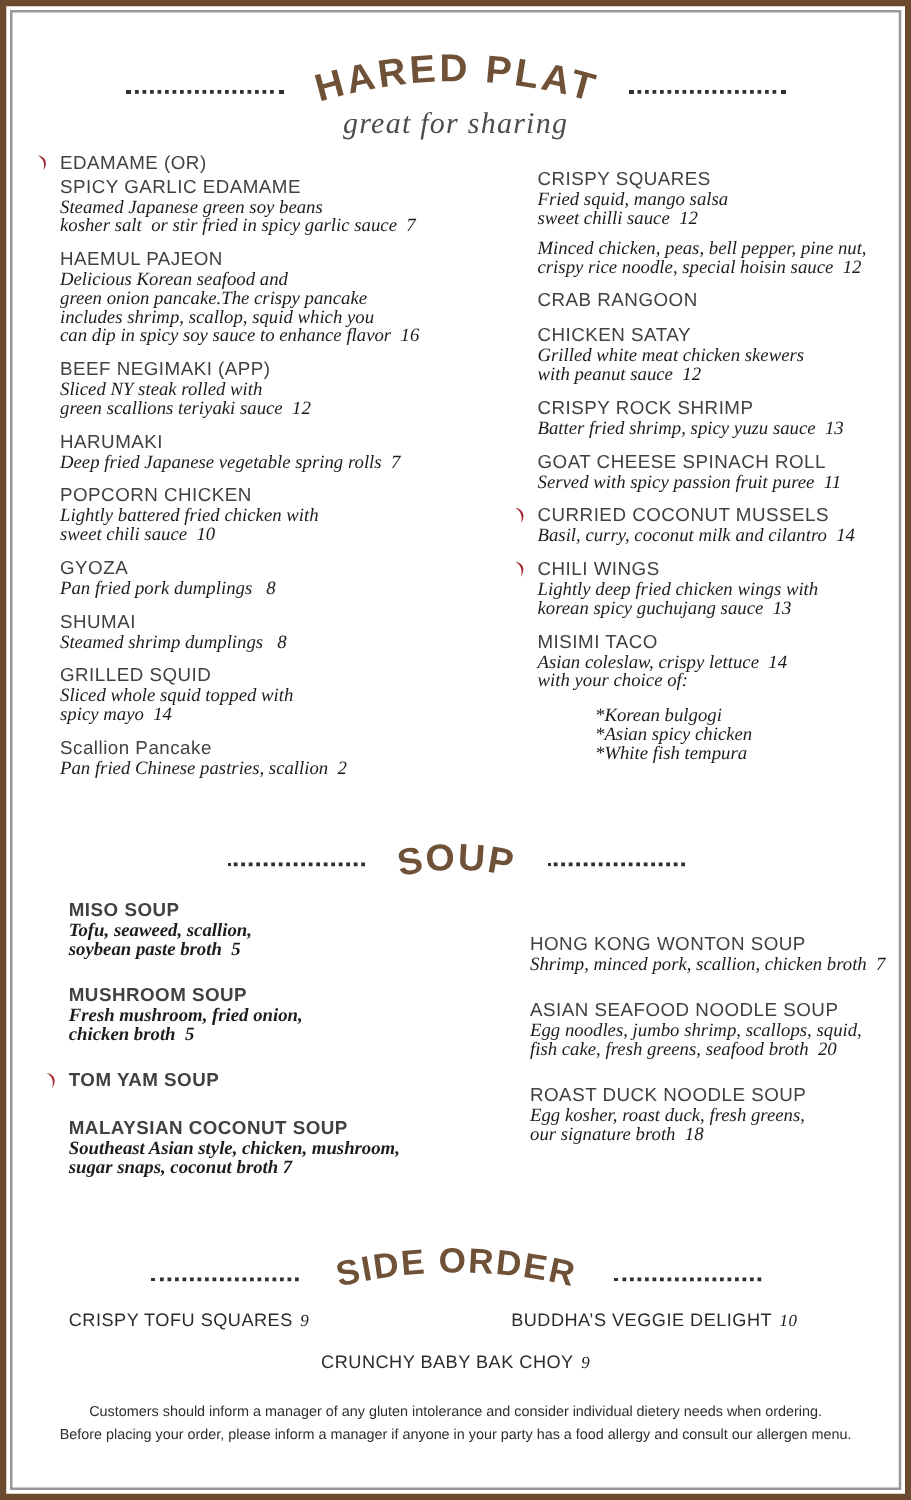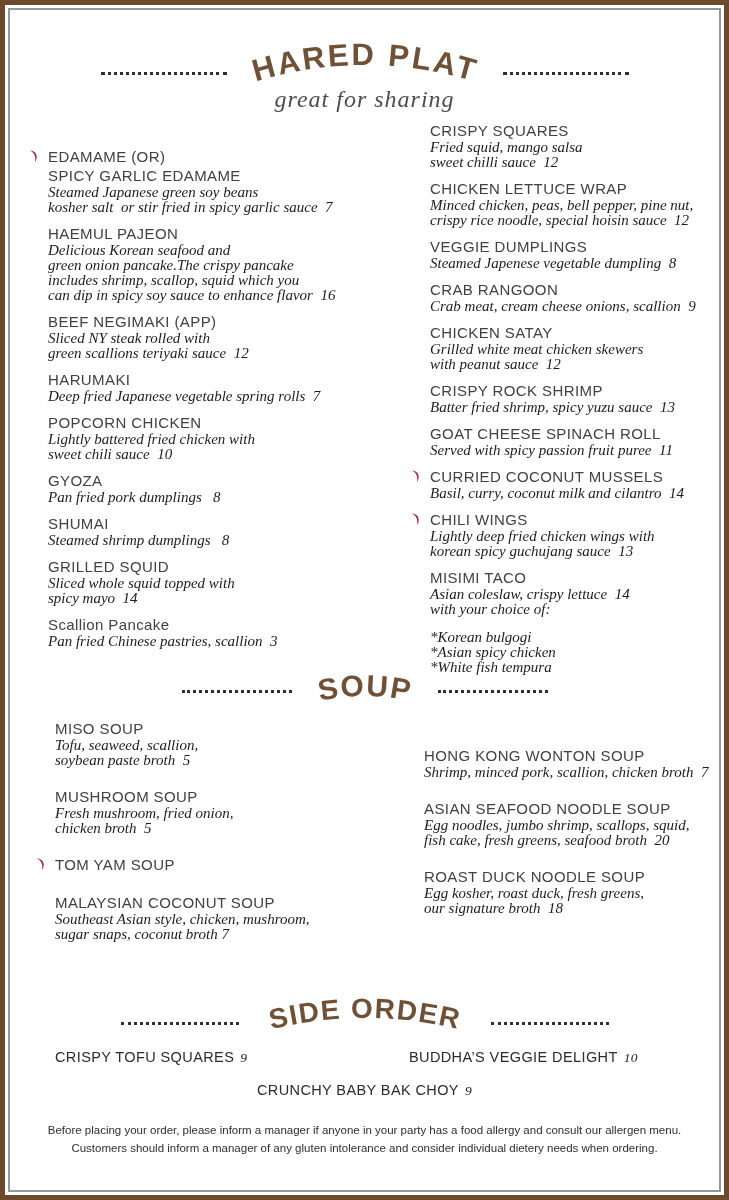--- a/index.html
+++ b/index.html
@@ -23,33 +23,33 @@
   #side-header  svg.arc text { font-size:28px; letter-spacing:1.5px; }
   .subtitle {
     text-align:center; font-family:Liberation Serif, serif; font-style:italic;
     font-size:24px; color:#4d4d4f; margin-top:-11px; letter-spacing:1px;
   }
 
   
   .cols { display:flex; align-items:center; }
   .scol-left  { flex:0 0 355px; box-sizing:border-box; padding-left:43px; }
   .scol-right { flex:1; box-sizing:border-box; padding-left:70px; padding-right:10px; }
-  .soup-left  { flex:0 0 355px; box-sizing:border-box; padding-left:50px; }
+  .soup-left  { flex:0 0 355px; box-sizing:border-box; padding-left:50px;font-weight:bold; }
   .soup-right { flex:1; box-sizing:border-box; padding-left:64px; padding-right:10px; }
 
   
   .item { position:relative; margin-bottom:9px; }
   .soup-list .item { margin-bottom:19px; }
   .item-name { font-size:15px; line-height:19px; color:#414042; letter-spacing:0.4px; }
   .item-desc, .item-options {
     font-family:"Liberation Serif", serif; font-style:italic;
     font-size:15px; line-height:15px; color:#1c1c1c;
   }
   .item-desc div, .item-options div { white-space:pre-wrap; }
-  .item-options { margin-top:13px; }
+  .item-options { margin-top:13px;margin-left:46px; }
   .chili { position:absolute; left:-20px; top:2px; width:12px; height:14px; }
   .chili svg { display:block; transform:rotate(-14deg); }
 
   
   #side-row { display:flex; justify-content:space-between; align-items:flex-end; padding:0 86px 0 50px; }
   .side-item { font-size:14.5px; letter-spacing:0.4px; color:#2b2b2b; }
   .side-price { font-family:"Liberation Serif", serif; font-style:italic; font-size:13.5px; color:#1c1c1c; margin-left:6px; }
   #side-center { text-align:center; }
 
   
@@ -165,65 +165,52 @@
             <div>spicy mayo  14</div>
           </div>
 
   </div>
 
   <div class="item">
 
     <div class="item-name">Scallion Pancake</div>
 
     <div class="item-desc">
-            <div>Pan fried Chinese pastries, scallion  3</div>
+            <div>Pan fried Chinese pastries, scallion  2</div>
           </div>
 
   </div>
 </div>
     <div class="scol-right">
   <div class="item">
 
     <div class="item-name">CRISPY SQUARES</div>
 
     <div class="item-desc">
             <div>Fried squid, mango salsa</div>
             <div>sweet chilli sauce  12</div>
           </div>
 
   </div>
 
   <div class="item">
 
-    <div class="item-name">CHICKEN LETTUCE WRAP</div>
 
     <div class="item-desc">
             <div>Minced chicken, peas, bell pepper, pine nut,</div>
             <div>crispy rice noodle, special hoisin sauce  12</div>
           </div>
 
   </div>
 
-  <div class="item">
-
-    <div class="item-name">VEGGIE DUMPLINGS</div>
-
-    <div class="item-desc">
-            <div>Steamed Japenese vegetable dumpling  8</div>
-          </div>
-
-  </div>
 
   <div class="item">
 
     <div class="item-name">CRAB RANGOON</div>
 
-    <div class="item-desc">
-            <div>Crab meat, cream cheese onions, scallion  9</div>
-          </div>
 
   </div>
 
   <div class="item">
 
     <div class="item-name">CHICKEN SATAY</div>
 
     <div class="item-desc">
             <div>Grilled white meat chicken skewers</div>
             <div>with peanut sauce  12</div>
@@ -406,16 +393,16 @@
     </div>
     <div class="side-item">
       <span>BUDDHA’S VEGGIE DELIGHT</span><span class="side-price">10</span>
     </div>
   </div>
   <div class="abs side-item" id="side-center" style="top:1077px;">
     <span>CRUNCHY BABY BAK CHOY</span><span class="side-price">9</span>
   </div>
 
   <div class="abs" id="footer" style="top:1116px;">
+    <div>Customers should inform a manager of any gluten intolerance and consider individual dietery needs when ordering.</div>
     <div>Before placing your order, please inform a manager if anyone in your party has a food allergy and consult our allergen menu.</div>
-    <div>Customers should inform a manager of any gluten intolerance and consider individual dietery needs when ordering.</div>
   </div>
 </div>
 
 </body></html>

